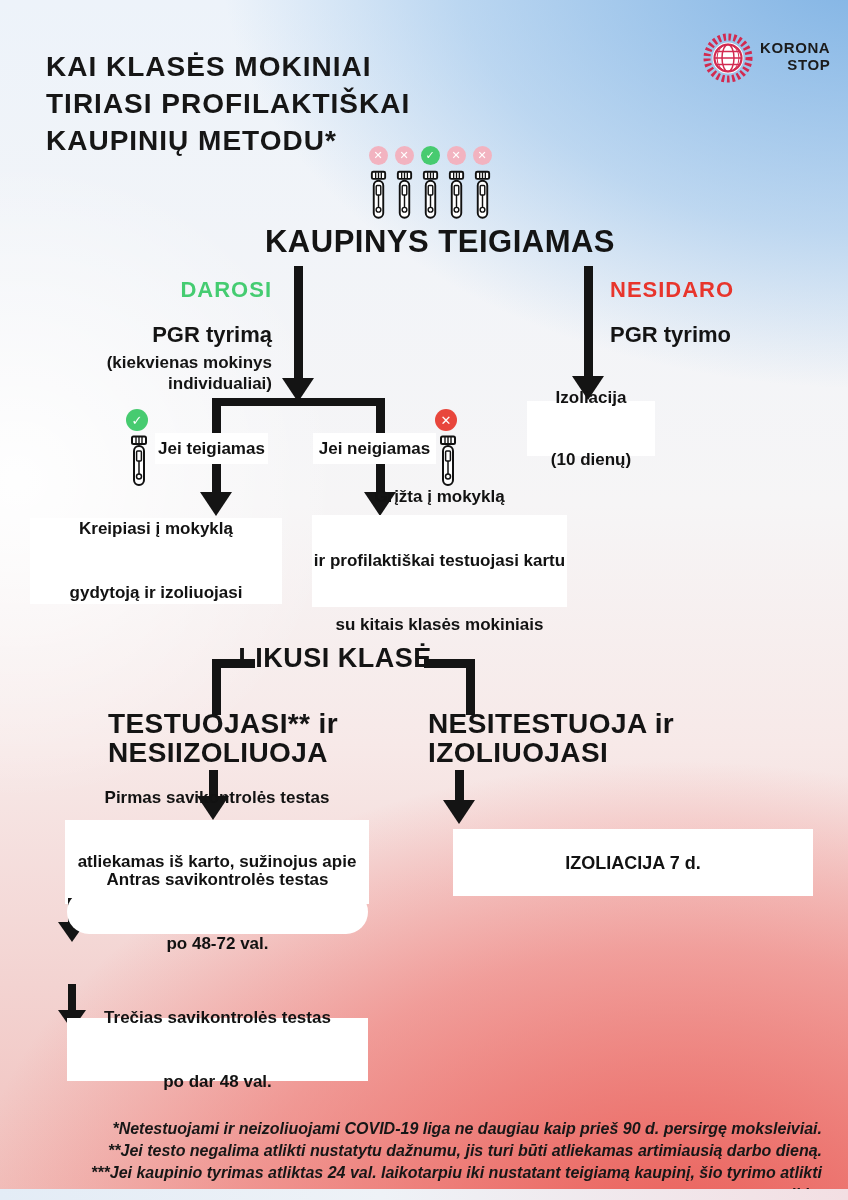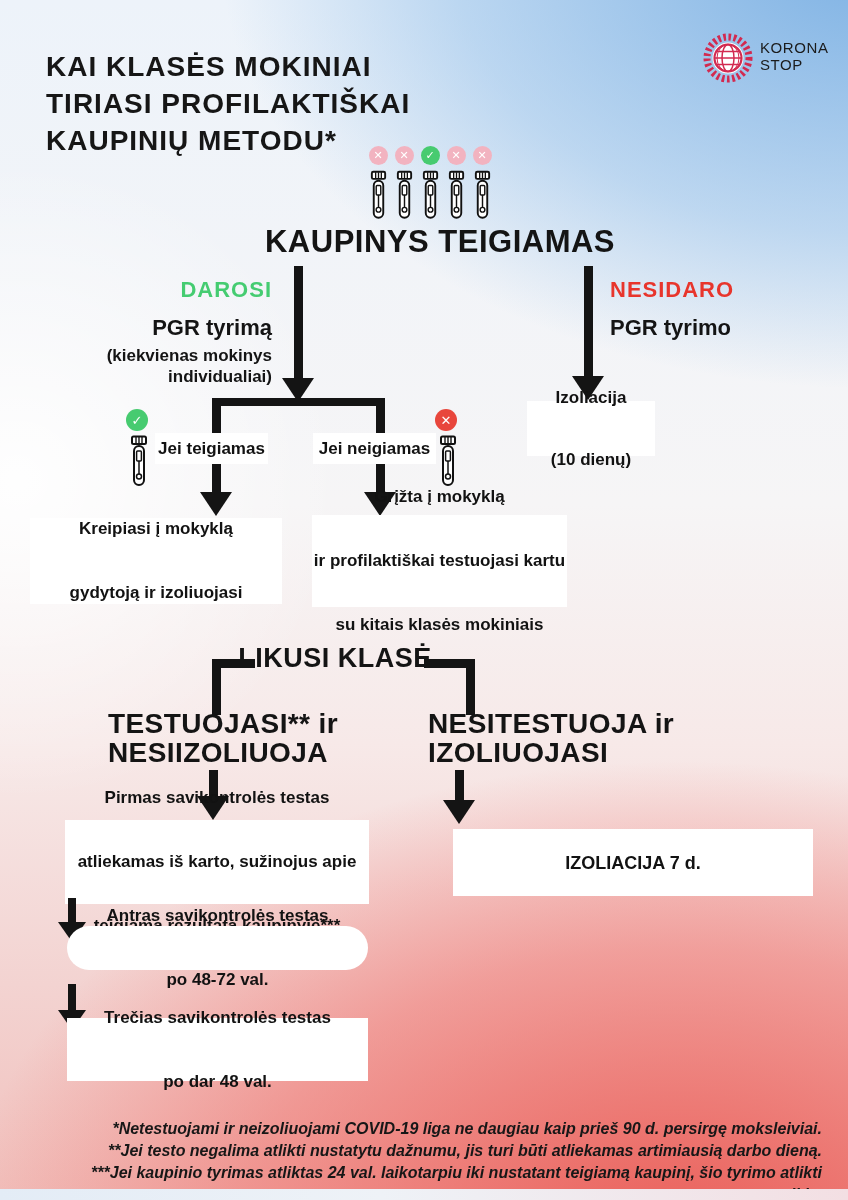--- a/index.html
+++ b/index.html
@@ -12,41 +12,41 @@
     background:
       radial-gradient(ellipse 55% 38% at 2% 40%, rgba(255,255,255,0.92) 0%, rgba(255,255,255,0) 70%),
       radial-gradient(ellipse 110% 52% at 103% -4%, rgba(118,173,226,0.95) 0%, rgba(137,186,232,0.5) 45%, rgba(160,200,238,0) 70%),
       radial-gradient(ellipse 108% 52% at 80% 104%, rgba(233,80,74,0.88) 0%, rgba(238,104,99,0.5) 48%, rgba(242,150,145,0) 78%),
       linear-gradient(180deg,#edf3fa 0%,#f6f5f6 42%,#f7e9e8 62%,#f3d3d1 82%,#f1c0bc 100%);
   }
   .abs{position:absolute;}
   
   .title{left:46px;top:48px;font-size:28px;line-height:37px;font-weight:bold;letter-spacing:1px;color:#161616;}
   
-  .logo-text{left:760px;top:39px;font-size:15px;line-height:17px;font-weight:normal;letter-spacing:0.6px;color:#1b1b1b;}
+  .logo-text{left:760px;top:39px;font-size:15px;line-height:17px;font-weight:bold;letter-spacing:0.6px;color:#1b1b1b;text-align:right;}
   
   .tube-strip{left:366px;top:146px;width:128px;display:flex;flex-direction:column;align-items:center;}
   .badge-row{display:flex;gap:7px;margin-bottom:4px;}
   .tube-row{display:flex;gap:7px;}
   .badge{width:19px;height:19px;border-radius:50%;display:flex;align-items:center;justify-content:center;
          color:#fff;font-size:11px;font-weight:bold;}
   .badge.pink{background:#f2b3c0;}
   .badge.green{background:#47cb70;}
   .badge.red{background:#e8463c;}
   .badge-lg{width:22px;height:22px;font-size:13px;}
   
   .kaupinys{left:240px;top:224px;width:400px;text-align:center;font-size:31px;font-weight:bold;letter-spacing:0.5px;}
   .likusi{left:235px;top:643px;width:200px;text-align:center;font-size:27px;font-weight:bold;letter-spacing:0.5px;}
   
   .darosi{left:100px;top:277px;width:172px;text-align:right;}
   .nesidaro{left:610px;top:277px;width:200px;text-align:left;}
   .lbl-head{font-size:22px;font-weight:bold;letter-spacing:1px;}
   .lbl-head.green{color:#45cc71;}
   .lbl-head.red{color:#e8352c;}
-  .lbl-sub{font-size:22px;font-weight:bold;margin-top:12px;}
+  .lbl-sub{font-size:22px;font-weight:bold;margin-top:19px;}
   .lbl-note{font-size:17px;font-weight:bold;line-height:21px;margin-top:4px;}
   .branch-lbl{font-size:28px;font-weight:bold;line-height:29px;letter-spacing:0.4px;}
   
   .vline{background:#141414;}
   .ah{width:0;height:0;border-left:16px solid transparent;border-right:16px solid transparent;border-top:24px solid #141414;}
   .ah-sm{width:0;height:0;border-left:14px solid transparent;border-right:14px solid transparent;border-top:20px solid #141414;}
   .bracket-l{left:212px;top:659px;width:34px;height:47px;border-left:9px solid #141414;border-top:9px solid #141414;}
   .bracket-r{left:424px;top:659px;width:42px;height:47px;border-right:9px solid #141414;border-top:9px solid #141414;}
   
   .box{background:#ffffff;display:flex;flex-direction:column;align-items:center;justify-content:center;
@@ -241,21 +241,21 @@
 
   <div class="abs box" style="left:65px;top:820px;width:304px;height:84px;">
     <div>Pirmas savikontrolės testas</div>
     <div>atliekamas iš karto, sužinojus apie</div>
     <div>teigiamą rezultatą kaupinyje***</div>
   </div>
   <div class="abs box" style="left:453px;top:829px;width:360px;height:67px;font-size:18px;">IZOLIACIJA 7 d.</div>
 
   <div class="abs vline" style="left:68px;top:898px;width:8px;height:26px;"></div>
   <div class="abs ah-sm" style="left:58px;top:922px;"></div>
-  <div class="abs box" style="left:67px;top:926px;width:301px;height:44px;border-radius:28px;">
+  <div class="abs box" style="left:67px;top:890px;width:301px;height:44px;border-radius:28px;">
     <div>Antras savikontrolės testas</div>
     <div>po 48-72 val.</div>
   </div>
 
   <div class="abs vline" style="left:68px;top:984px;width:8px;height:28px;"></div>
   <div class="abs ah-sm" style="left:58px;top:1010px;"></div>
   <div class="abs box" style="left:67px;top:1018px;width:301px;height:63px;">
     <div>Trečias savikontrolės testas</div>
     <div>po dar 48 val.</div>
   </div>

